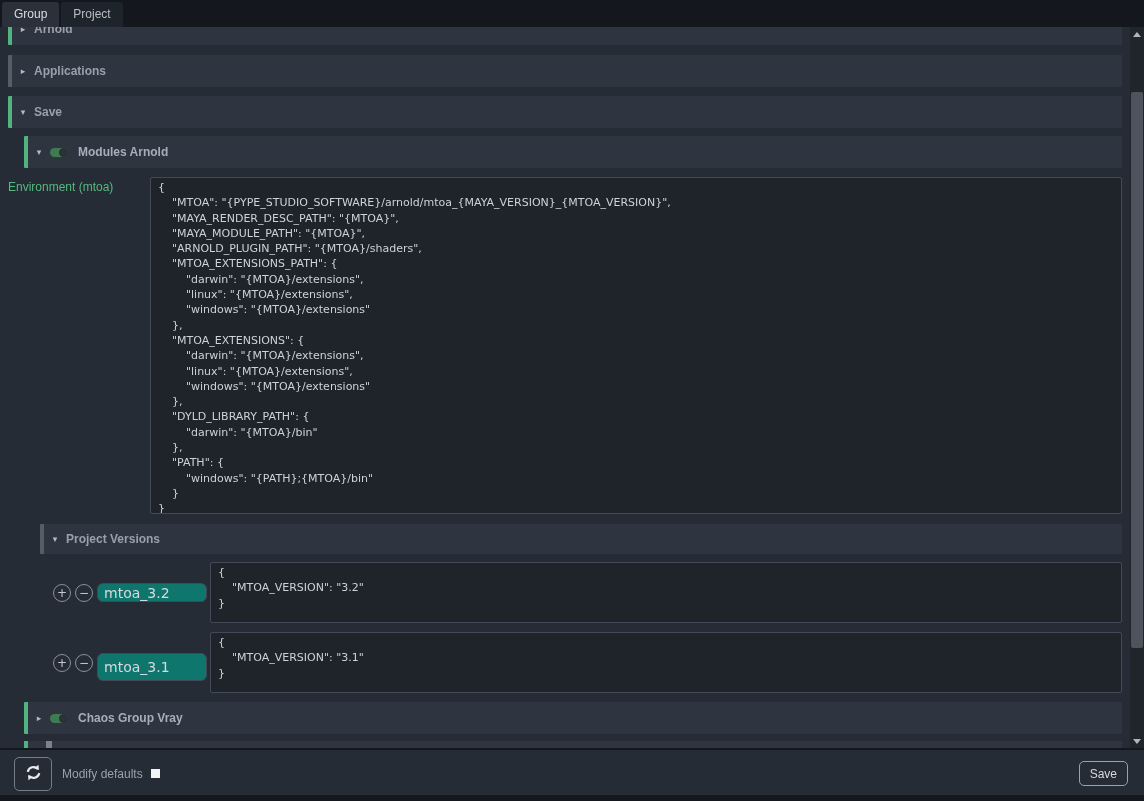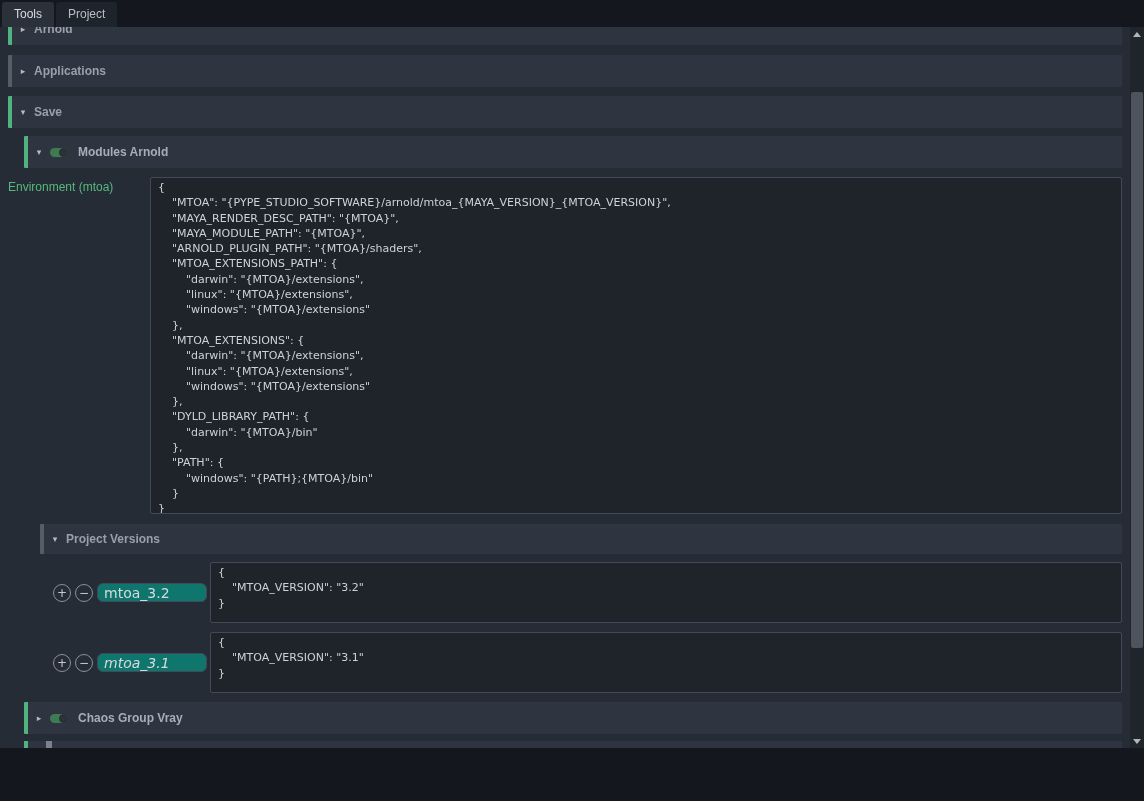--- a/index.html
+++ b/index.html
@@ -94,21 +94,21 @@
 
   .clipped-hdr { position: absolute; background: #2e3540; border-left: 4px solid #51b37f; }
   .clipped-tick { position: absolute; left: 18px; top: 0; width: 6px; height: 7px; background: #7c828b; }
 </style>
 </head>
 <body>
 
 <div id="app">
 
   <div class="tabbar">
-    <div class="tab active">Tools</div>
+    <div class="tab active">Group</div>
     <div class="tab">Project</div>
   </div>
 
   <div class="scrollarea">
 
     <div class="hdr on" style="top:-14px; left:8px; width:1114px; height:32px;">
       <span class="tri">▸</span>
       <span class="hdr-label">Arnold</span>
     </div>
 
@@ -161,21 +161,21 @@
 
     <button class="circle-btn" style="top:557px; left:53px;">+</button>
     <button class="circle-btn" style="top:557px; left:75px;">−</button>
     <input class="keyinput" style="top: 556px; left: 97px; width: 110px; height: 19px;" value="mtoa_3.2">
     <textarea class="jsonbox" style="top: 535px; left: 210px; width: 912px; height: 61px;" spellcheck="false">{
     "MTOA_VERSION": "3.2"
 }</textarea>
 
     <button class="circle-btn" style="top:627px; left:53px;">+</button>
     <button class="circle-btn" style="top:627px; left:75px;">−</button>
-    <input class="keyinput" style="top: 626px; left: 97px; width: 110px; height: 19px; font-style: italic;" value="mtoa_3.1">
+    <input class="keyinput" style="top: 626px; left: 97px; width: 110px; height: 28px;" value="mtoa_3.1">
     <textarea class="jsonbox" style="top: 605px; left: 210px; width: 912px; height: 61px;" spellcheck="false">{
     "MTOA_VERSION": "3.1"
 }</textarea>
 
     <div class="hdr on" style="top:675px; left:24px; width:1098px; height:32px;">
       <span class="tri">▸</span>
       <span class="toggle">
           <span class="knob"></span>
         </span>
       <span class="hdr-label bright">Chaos Group Vray</span>
@@ -190,14 +190,29 @@
   <div class="scrollbar">
     <div class="sb-btn sb-up">
         <span class="arrow-up"></span>
       </div>
     <div class="sb-thumb"></div>
     <div class="sb-btn sb-down">
         <span class="arrow-down"></span>
       </div>
   </div>
 
+  <div class="footer">
+    <button class="refresh-btn">
+      <span>
+        <svg width="19" height="19" viewBox="0 0 18 18">
+          <path d="M14.4 9.6 a5.5 5.5 0 0 1 -9.6 2.6" fill="none" stroke="#e8eaed" stroke-width="2.1"></path>
+          <path d="M3.6 8.4 a5.5 5.5 0 0 1 9.6 -2.6" fill="none" stroke="#e8eaed" stroke-width="2.1"></path>
+          <polygon points="13.7,1.6 14.2,6.6 9.8,5.0" fill="#e8eaed"></polygon>
+          <polygon points="4.3,16.4 3.8,11.4 8.2,13.0" fill="#e8eaed"></polygon>
+        </svg>
+      </span>
+    </button>
+    <span class="footer-label">Modify defaults</span>
+    <span class="checkbox"></span>
+    <button class="save-btn">Save</button>
+  </div>
 
 </div>
 
 </body></html>

